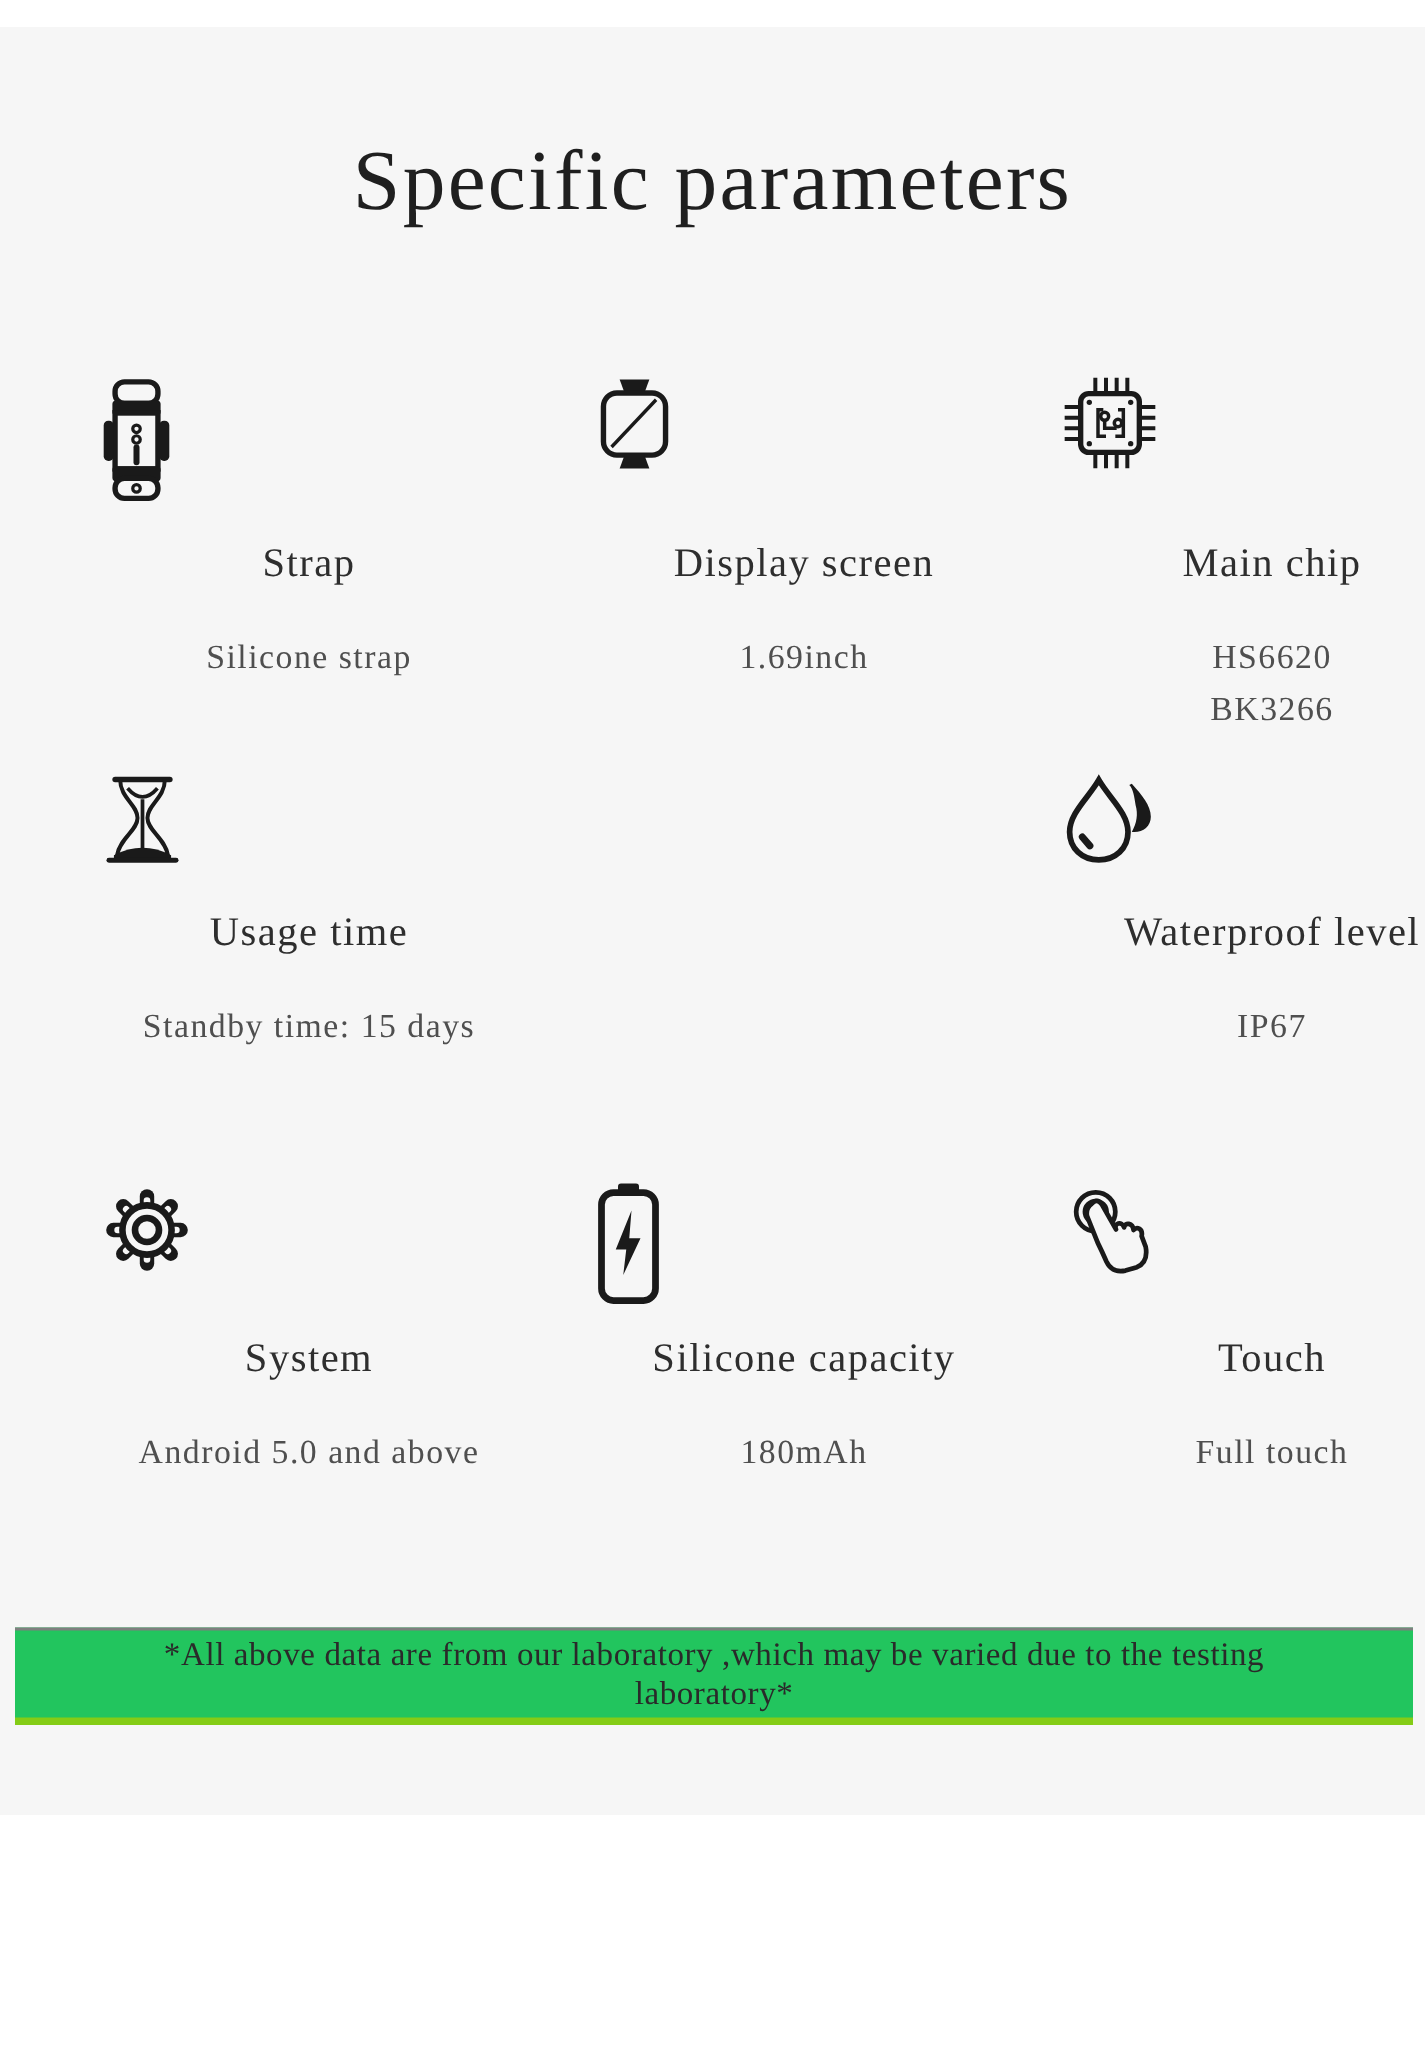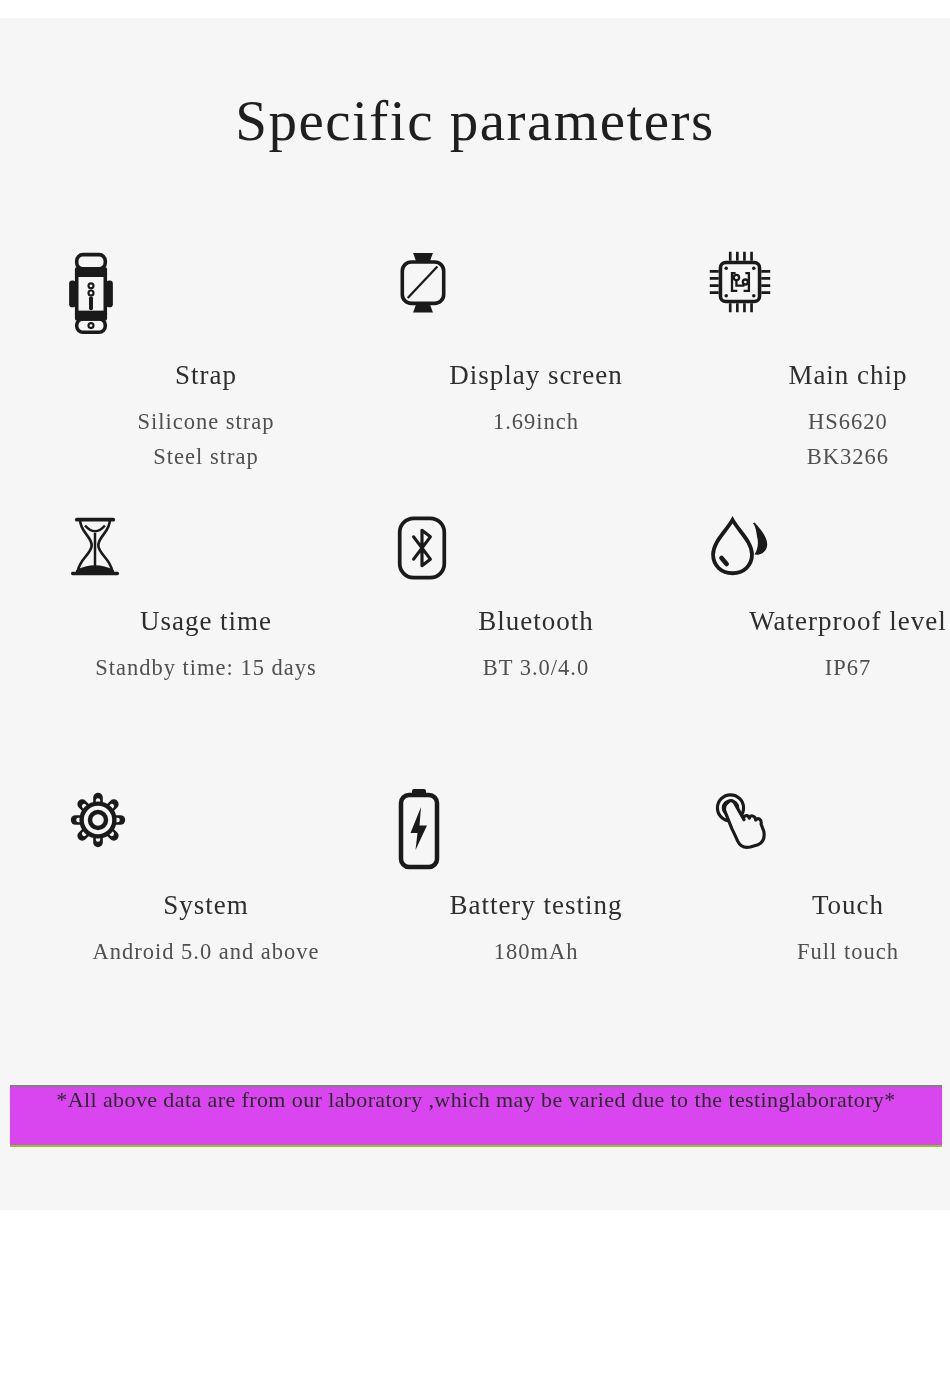--- a/index.html
+++ b/index.html
@@ -17,28 +17,28 @@
   .cell{position:absolute;width:280px;text-align:center;}
   .col1{left:66px;} .col2{left:396px;} .col3{left:708px;}
   .row1{top:250px;} .row2{top:515px;} .row3{top:788px;}
   .row1 .icon-box{height:108px;}
   .row2 .icon-box{height:89px;}
   .row3 .icon-box{height:100px;}
   .icon-box{display:flex;align-items:flex-start;}
   .spec-title{
     font-size:27px;line-height:34px;color:#2e2e2e;letter-spacing:1px;
   }
-  .spec-lines{margin-top:12px;}
+  .spec-lines{margin-top:28px;}
   .spec-line{
     display:block;font-size:22.5px;line-height:35px;color:#4f4f4f;letter-spacing:1px;
   }
   .footer-band{
     position:absolute;left:10px;top:1085px;width:932px;height:58px;
-    background:#d946ef;border-top:2px solid #7f7f7f;border-bottom:2px solid #84cc16;
-    display:flex;flex-direction:row;justify-content:center;
+    background:#22c55e;border-top:2px solid #7f7f7f;border-bottom:5px solid #84cc16;
+    display:flex;flex-direction:column;justify-content:center;
   }
   .footer-line{
     display:block;text-align:center;font-size:22px;line-height:26px;
     color:#2a2a2a;letter-spacing:0.4px;
   }
   svg{display:block;}
   .stroke{fill:none;stroke:#1a1a1a;}
   .fill{fill:#1a1a1a;stroke:none;}
   .mask{fill:#f6f6f6;stroke:#1a1a1a;}
 </style>
@@ -62,21 +62,20 @@
         <circle class="stroke" cx="28" cy="46" r="2.8" stroke-width="2.4"></circle>
         <path class="stroke" d="M28 52 V63" stroke-width="4.5" stroke-linecap="round"></path>
         <rect class="fill" x="10" y="66" width="36" height="11" rx="2.5"></rect>
         <rect class="stroke" x="12" y="75" width="32" height="15" rx="7" stroke-width="4"></rect>
         <circle class="stroke" cx="28" cy="82.5" r="2.8" stroke-width="2.4"></circle>
       </svg>
     </div>
     <div class="spec-title">Strap</div>
     <div class="spec-lines">
       <span class="spec-line">Silicone strap</span>
-      <span class="spec-line">Steel strap</span>
     </div>
   </div>
 
   <div class="cell col2 row1">
     <div class="icon-box">
       <svg width="54" height="78" viewBox="0 0 60 84">
         <path class="fill" d="M19 2 H41 L37 13 H23 Z"></path>
         <rect class="stroke" x="7" y="12" width="46" height="46" rx="10" stroke-width="4"></rect>
         <path class="stroke" d="M46 17 L13 52" stroke-width="2.5"></path>
         <path class="fill" d="M23 57 H37 L41 68 H19 Z"></path>
@@ -128,33 +127,20 @@
         <path class="fill" d="M12 66 Q35 54 58 66 L58 69 L12 69 Z"></path>
         <path class="stroke" d="M8 70 H62" stroke-width="4" stroke-linecap="round"></path>
       </svg>
     </div>
     <div class="spec-title">Usage time</div>
     <div class="spec-lines">
       <span class="spec-line">Standby time: 15 days</span>
     </div>
   </div>
 
-  <div class="cell col2 row2">
-    <div class="icon-box">
-      <svg width="52" height="66" viewBox="0 0 56 70">
-        <rect class="stroke" x="4" y="3" width="48" height="64" rx="15" stroke-width="4"></rect>
-        <path class="stroke" d="M19 23 L37 47 L28 54 L28 16 L37 23 L19 47" stroke-width="3.4" stroke-linejoin="round" stroke-linecap="round"></path>
-      </svg>
-    </div>
-    <div class="spec-title">Bluetooth</div>
-    <div class="spec-lines">
-      <span class="spec-line">BT 3.0/4.0</span>
-      <span class="spec-line"></span>
-    </div>
-  </div>
 
   <div class="cell col3 row2">
     <div class="icon-box">
       <svg width="66" height="64" viewBox="0 0 78 74">
         <path class="fill" d="M55 8 C63 17 70 25 70 34 C70 42 63 47 55 46 C59 39 60 32 58 25 C57 18 56 12 53 9 Z"></path>
         <path class="mask" d="M29 5 C37 19 52 31 52 46 C52 59 42 68 29 68 C16 68 6 59 6 46 C6 31 21 19 29 5 Z" stroke-width="4.5"></path>
         <path class="stroke" d="M16 50 L22 57" stroke-width="5.5" stroke-linecap="round"></path>
       </svg>
     </div>
     <div class="spec-title">Waterproof level</div>
@@ -198,21 +184,21 @@
   </div>
 
   <div class="cell col2 row3">
     <div class="icon-box">
       <svg width="46" height="82" viewBox="0 0 46 82">
         <rect class="fill" x="16" y="1" width="14" height="7" rx="2"></rect>
         <rect class="stroke" x="5" y="7" width="36" height="72" rx="8" stroke-width="4.5"></rect>
         <path class="fill" d="M25 19 L14.5 45 H21.5 L19.5 62 L31 37.5 H23.5 Z"></path>
       </svg>
     </div>
-    <div class="spec-title">Battery testing</div>
+    <div class="spec-title">Silicone capacity</div>
     <div class="spec-lines">
       <span class="spec-line">180mAh</span>
       <span class="spec-line"></span>
     </div>
   </div>
 
   <div class="cell col3 row3">
     <div class="icon-box">
       <svg width="72" height="74" viewBox="0 0 80 80">
         <circle class="stroke" cx="25" cy="21" r="14.5" stroke-width="3.5"></circle>

